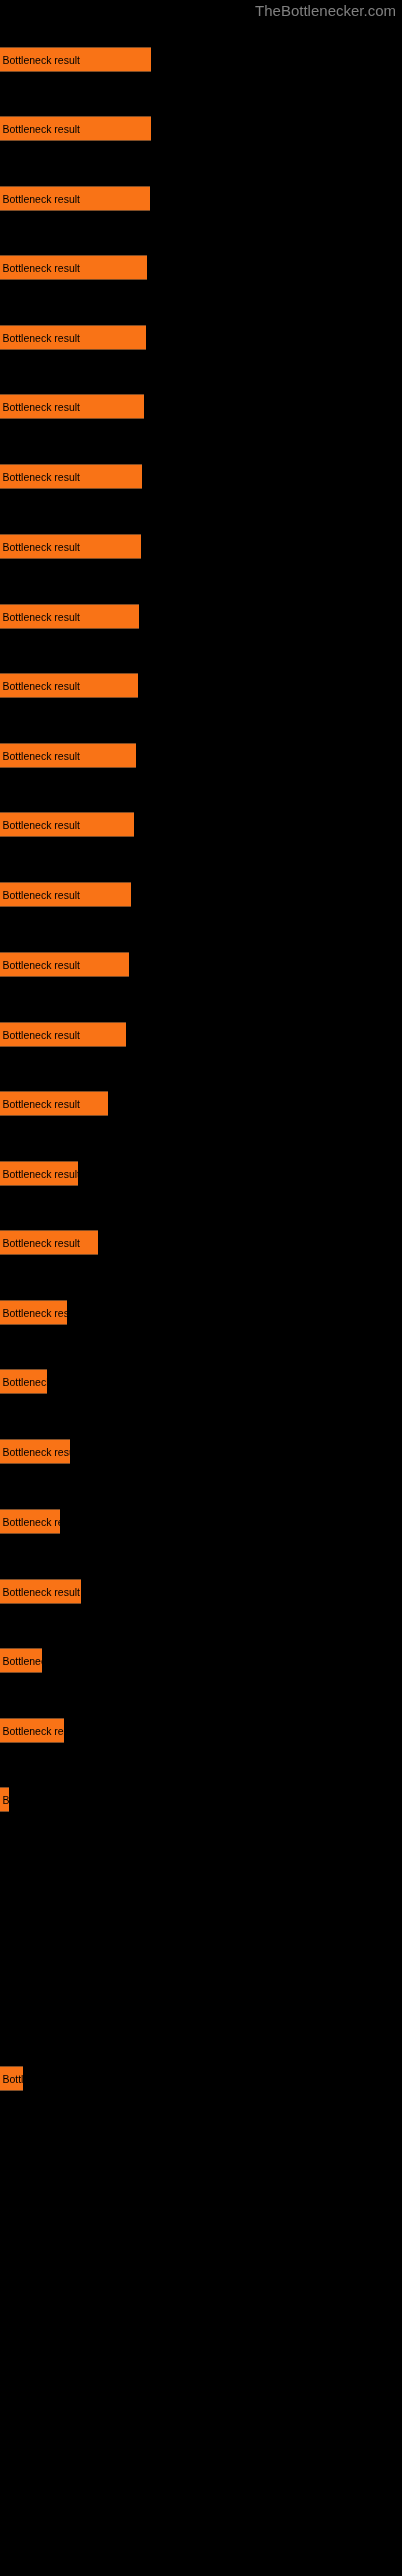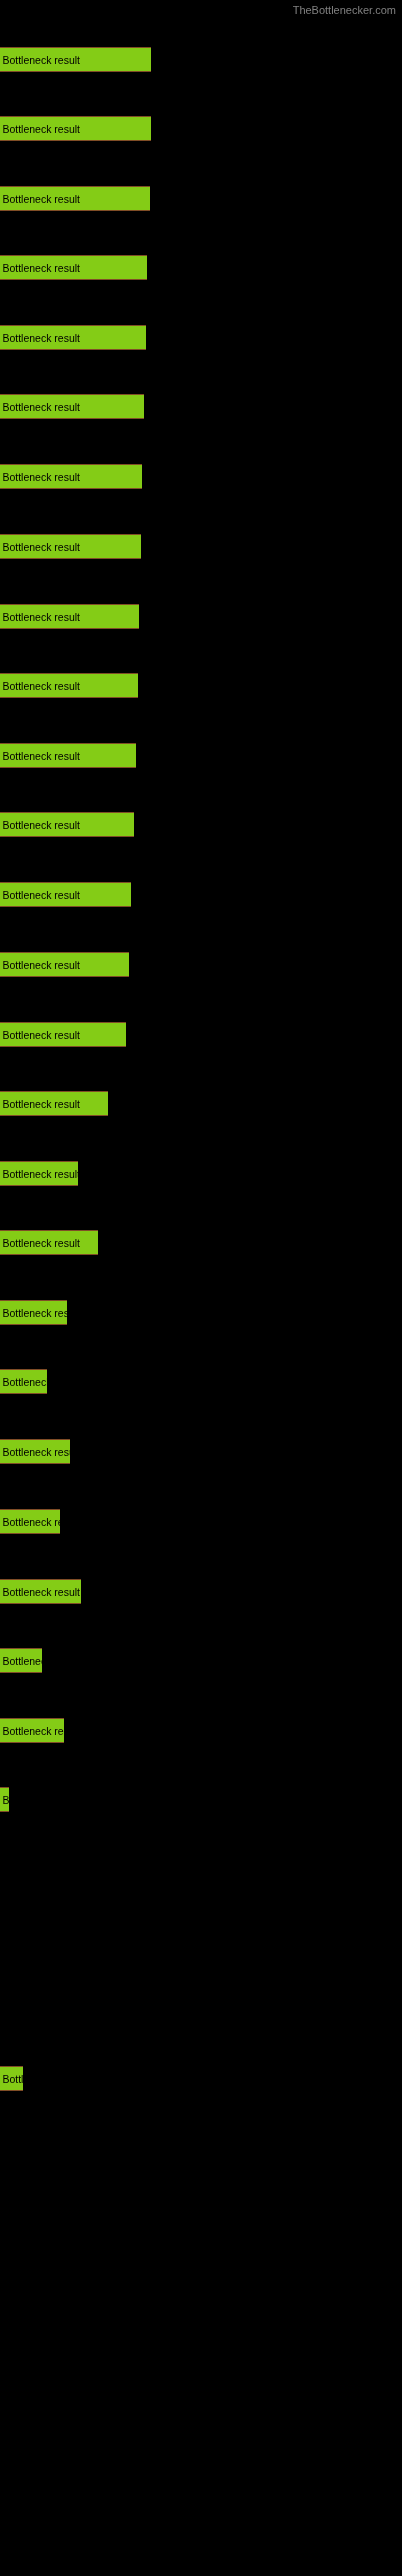--- a/index.html
+++ b/index.html
@@ -16,21 +16,21 @@
   }
 
   .site-title {
     position: absolute;
     top: 0px;
     left: 0px;
     width: 396px;
     text-align: right;
     color: #808080;
     font-family: "Liberation Sans", sans-serif;
-    font-size: 11px;
+    font-size: 15px;
     line-height: 21px;
     letter-spacing: 0px;
     white-space: nowrap;
     user-select: none;
   }
 
   .chart-area {
     position: absolute;
     top: 0px;
     left: 0px;
@@ -42,21 +42,21 @@
     position: absolute;
     left: 0px;
     height: 25px;
   }
 
   .bar {
     position: absolute;
     left: 0px;
     top: 0px;
     height: 25px;
-    background: #84cc16;
+    background: #f97316;
     border-top: 0.8px solid #804d26;
     border-bottom: 0.8px solid #804d26;
     box-sizing: border-box;
     overflow: hidden;
   }
 
   .bar-label {
     position: absolute;
     left: 2.4px;
     top: 0px;

